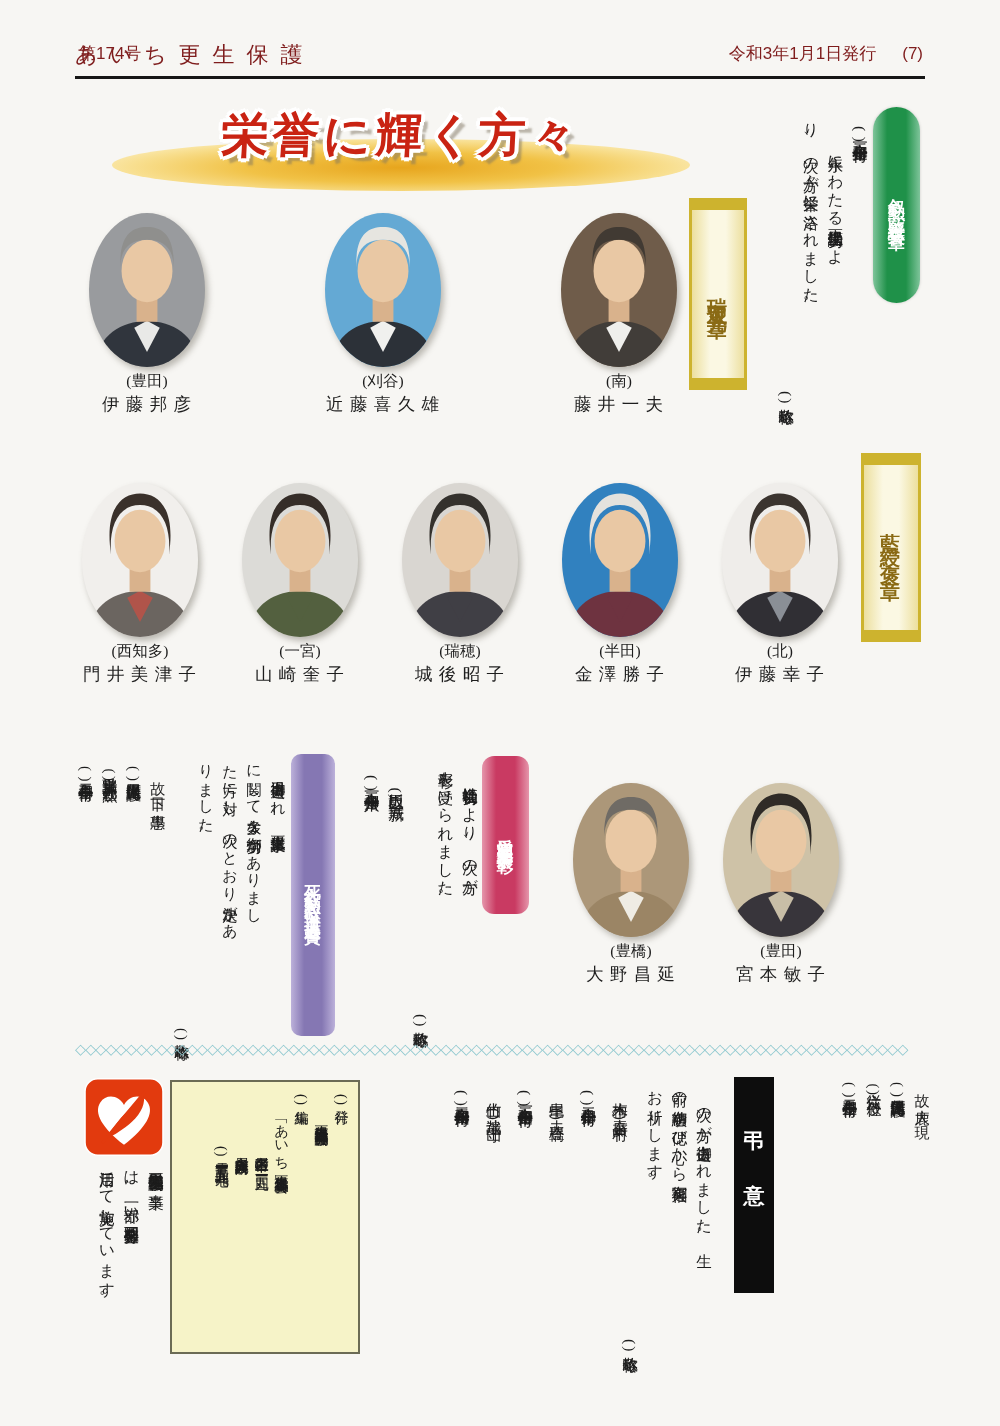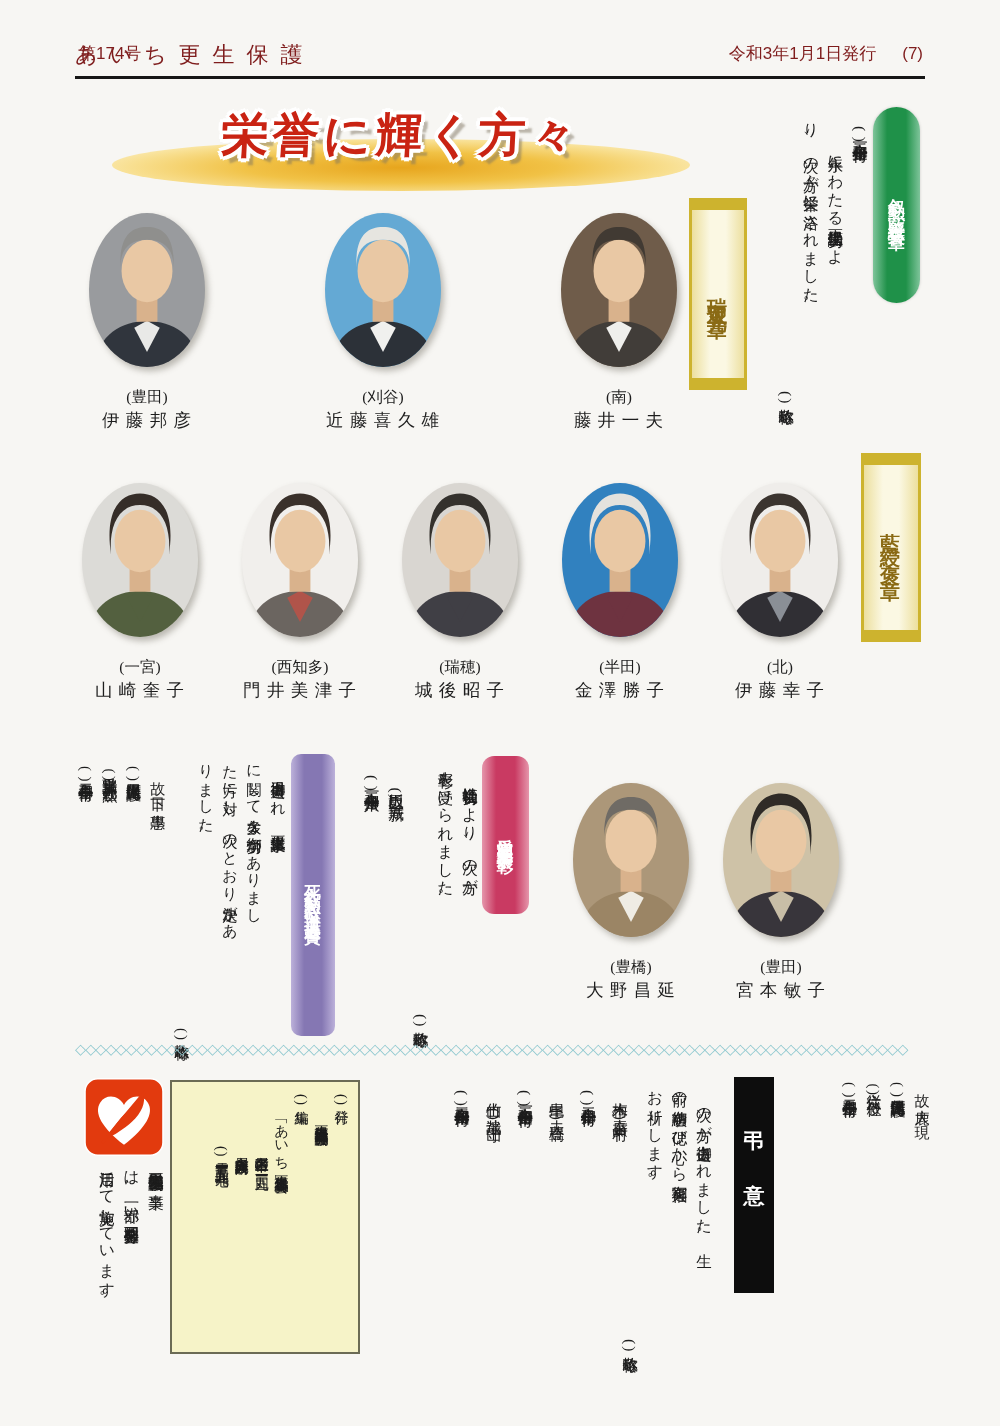--- a/index.html
+++ b/index.html
@@ -61,21 +61,21 @@
   #row-zuiho{left:72px;top:213px;width:622px;}
   #row-ranju{left:65px;top:483px;width:790px;}
   #row-governor{left:556px;top:783px;width:300px;}
   .person{width:150px;text-align:center;}
   .photo{position:relative;width:116px;height:154px;margin:0 auto;border-radius:50%;overflow:hidden;
          background:var(--pbg,#ccc);box-shadow:3px 4px 6px rgba(95,90,78,.4);}
   .photo svg{position:absolute;bottom:0;left:0;width:100%;height:100%;}
   .photo .hair-f{display:none;}
   .photo.female .hair-f{display:block;}
   .photo.female .hair-m{display:none;}
-  .caption{margin-top:19px;line-height:1.45;}
+  .caption{margin-top:3px;line-height:1.45;}
   .caption .region{margin:0;font-size:15.5px;}
   .caption .pname{margin:0;font-size:17.5px;letter-spacing:1px;}
 
   
   .divider{position:absolute;left:75px;top:1040px;width:852px;height:18px;overflow:hidden;
            white-space:nowrap;color:var(--c-divider);font-size:14.5px;line-height:18px;letter-spacing:-1px;}
 
   
   #publisher-box{left:170px;top:1080px;width:166px;height:246px;padding:12px 10px;
       background:var(--c-pub_box_bg);border:2px solid #6b6b55;font-size:14px;}
@@ -154,49 +154,49 @@
     <div class="caption">
       <p class="region">(南)</p>
       <p class="pname">藤 井 一 夫</p>
     </div>
   </div>
     </div>
 
   <div class="goldlabel" id="lbl-ranju">藍綬褒章</div>
   <div class="prow" id="row-ranju">
       <div class="person">
+    <div class="photo female" style="--pbg: #f1efec; --hair: #3a312b; --coat: #6b6560; --shirt: #b0544a;">
+      <svg viewBox="0 0 100 133" preserveAspectRatio="xMidYMax meet">
+        <path d="M4,133 C8,104 28,94 50,93 C72,94 92,104 96,133 Z" fill="var(--coat)"></path>
+        <path d="M50,93 L39,99 L50,120 L61,99 Z" fill="var(--shirt)"></path>
+        <path d="M41,72 h18 v22 h-18 z" fill="#d9b28c"></path>
+        <ellipse cx="50" cy="50" rx="22" ry="27" fill="#e9c8a4"></ellipse>
+        <path class="hair-m" d="M27,47 C26,20 36,12 50,12 C64,12 74,20 73,47 C73,31 65,23 50,23 C35,23 27,31 27,47 Z" fill="var(--hair)"></path>
+        <path class="hair-f" d="M25,62 C19,22 34,9 50,9 C66,9 81,22 75,62 C77,38 69,19 50,19 C31,19 23,38 25,62 Z" fill="var(--hair)"></path>
+      </svg>
+    </div>
+    <div class="caption">
+      <p class="region">(西知多)</p>
+      <p class="pname">門 井 美 津 子</p>
+    </div>
+  </div>
+      <div class="person">
     <div class="photo female" style="--pbg: #dcdbd7; --hair: #352d28; --coat: #53603f; --shirt: #53603f;">
       <svg viewBox="0 0 100 133" preserveAspectRatio="xMidYMax meet">
         <path d="M4,133 C8,104 28,94 50,93 C72,94 92,104 96,133 Z" fill="var(--coat)"></path>
         <path d="M50,93 L39,99 L50,120 L61,99 Z" fill="var(--shirt)"></path>
         <path d="M41,72 h18 v22 h-18 z" fill="#d9b28c"></path>
         <ellipse cx="50" cy="50" rx="22" ry="27" fill="#e9c8a4"></ellipse>
         <path class="hair-m" d="M27,47 C26,20 36,12 50,12 C64,12 74,20 73,47 C73,31 65,23 50,23 C35,23 27,31 27,47 Z" fill="var(--hair)"></path>
         <path class="hair-f" d="M25,62 C19,22 34,9 50,9 C66,9 81,22 75,62 C77,38 69,19 50,19 C31,19 23,38 25,62 Z" fill="var(--hair)"></path>
       </svg>
     </div>
     <div class="caption">
       <p class="region">(一宮)</p>
       <p class="pname">山 崎 奎 子</p>
-    </div>
-  </div>
-      <div class="person">
-    <div class="photo female" style="--pbg: #f1efec; --hair: #3a312b; --coat: #6b6560; --shirt: #b0544a;">
-      <svg viewBox="0 0 100 133" preserveAspectRatio="xMidYMax meet">
-        <path d="M4,133 C8,104 28,94 50,93 C72,94 92,104 96,133 Z" fill="var(--coat)"></path>
-        <path d="M50,93 L39,99 L50,120 L61,99 Z" fill="var(--shirt)"></path>
-        <path d="M41,72 h18 v22 h-18 z" fill="#d9b28c"></path>
-        <ellipse cx="50" cy="50" rx="22" ry="27" fill="#e9c8a4"></ellipse>
-        <path class="hair-m" d="M27,47 C26,20 36,12 50,12 C64,12 74,20 73,47 C73,31 65,23 50,23 C35,23 27,31 27,47 Z" fill="var(--hair)"></path>
-        <path class="hair-f" d="M25,62 C19,22 34,9 50,9 C66,9 81,22 75,62 C77,38 69,19 50,19 C31,19 23,38 25,62 Z" fill="var(--hair)"></path>
-      </svg>
-    </div>
-    <div class="caption">
-      <p class="region">(西知多)</p>
-      <p class="pname">門 井 美 津 子</p>
     </div>
   </div>
       <div class="person">
     <div class="photo female" style="--pbg: #d9d6d1; --hair: #34312d; --coat: #403f45; --shirt: #403f45;">
       <svg viewBox="0 0 100 133" preserveAspectRatio="xMidYMax meet">
         <path d="M4,133 C8,104 28,94 50,93 C72,94 92,104 96,133 Z" fill="var(--coat)"></path>
         <path d="M50,93 L39,99 L50,120 L61,99 Z" fill="var(--shirt)"></path>
         <path d="M41,72 h18 v22 h-18 z" fill="#d9b28c"></path>
         <ellipse cx="50" cy="50" rx="22" ry="27" fill="#e9c8a4"></ellipse>
         <path class="hair-m" d="M27,47 C26,20 36,12 50,12 C64,12 74,20 73,47 C73,31 65,23 50,23 C35,23 27,31 27,47 Z" fill="var(--hair)"></path>

